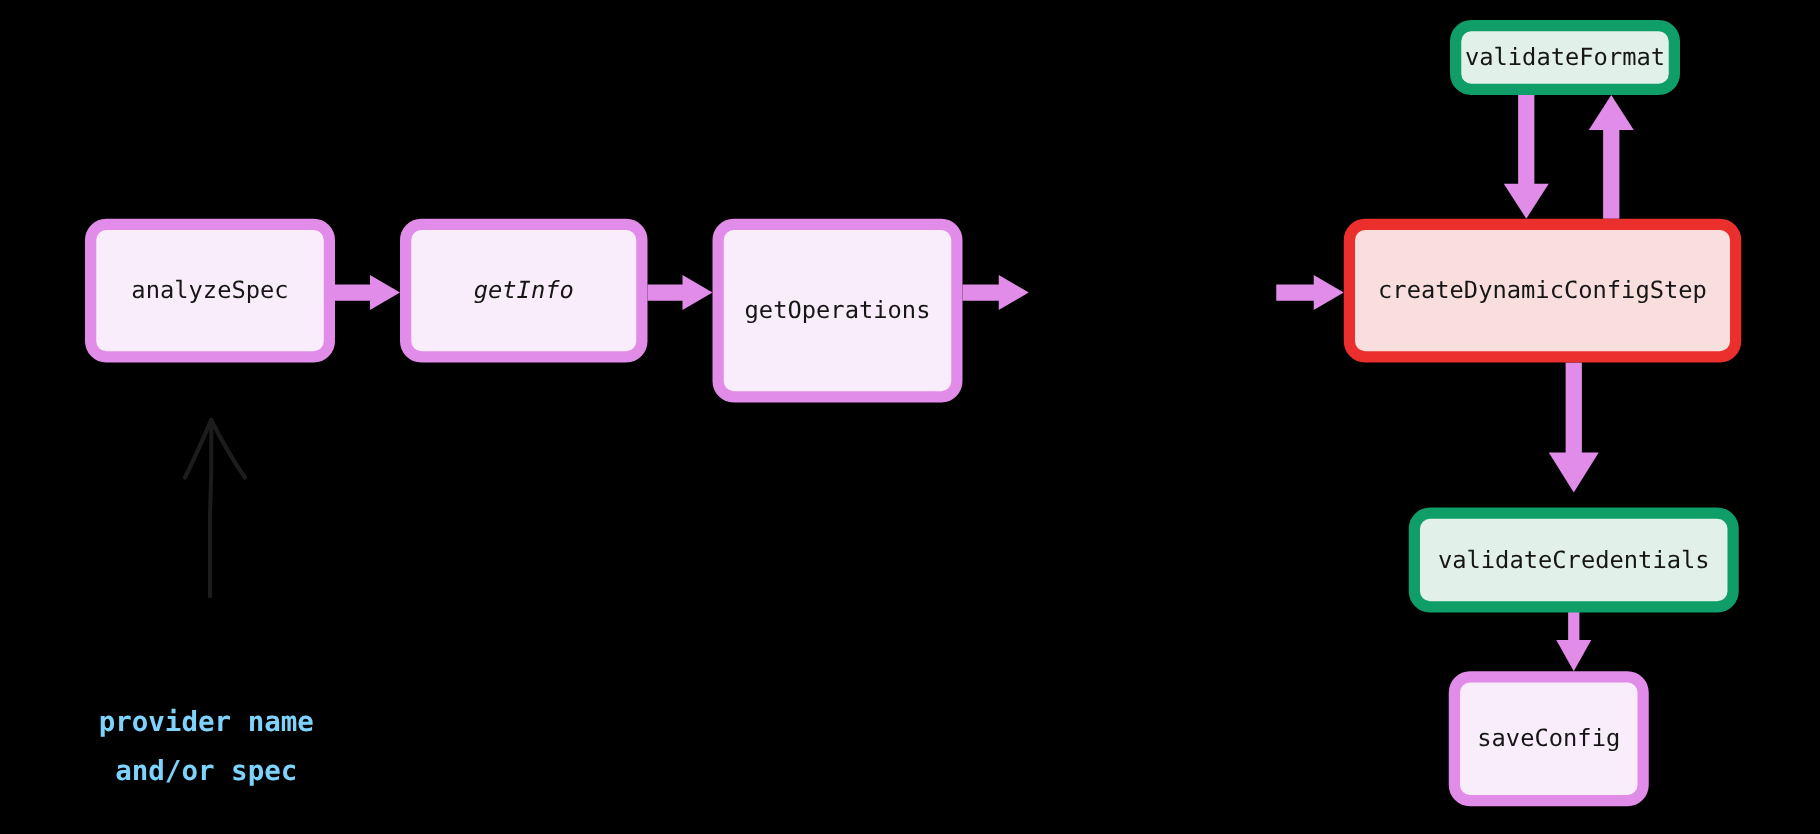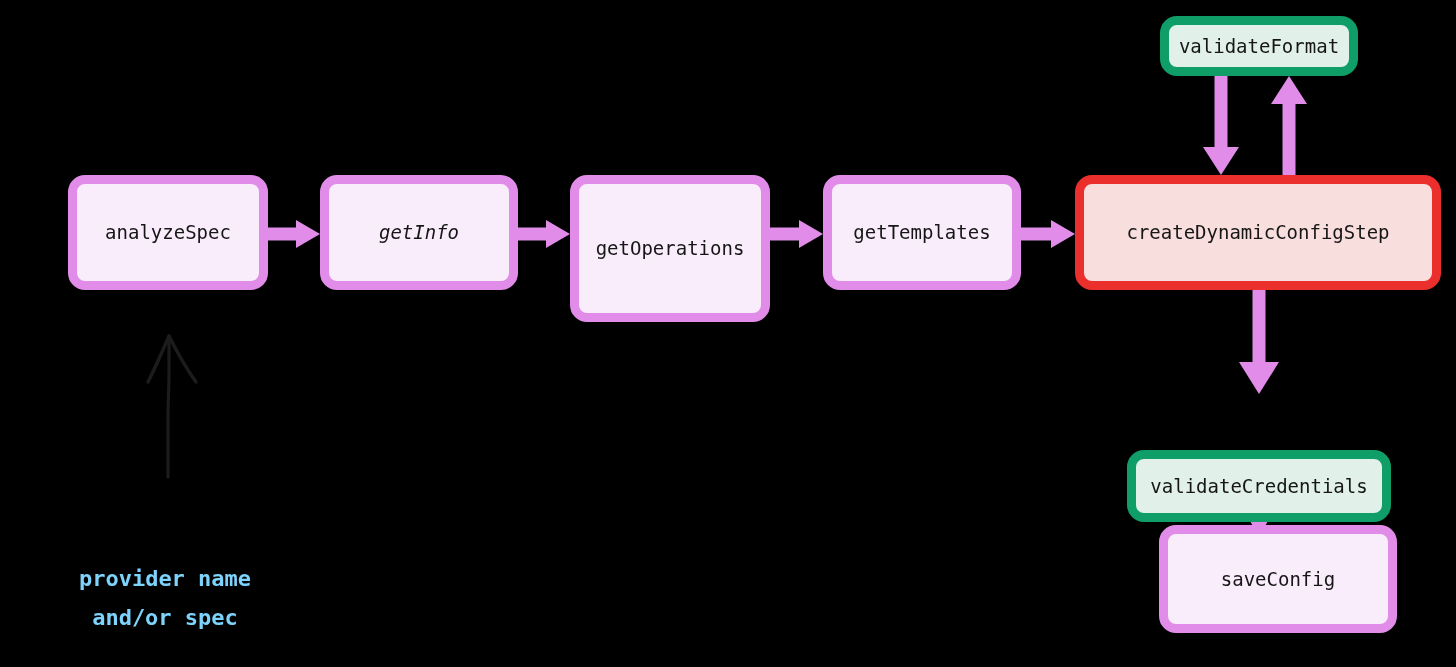--- a/index.html
+++ b/index.html
@@ -133,36 +133,33 @@
   </div>
 
   <div class="node purple" style="left:320px; top:175px; width:198px; height:115px;font-style:italic;">
     <span class="node-label">getInfo</span>
   </div>
 
   <div class="node purple" style="left:570px; top:175px; width:200px; height:147px;">
     <span class="node-label">getOperations</span>
   </div>
 
-  <div class="node purple" style="left:823px; top:175px; width:198px; height:115px;">
-    <span class="node-label">getTemplates</span>
-  </div>
 
-  <div class="node red" style="left:1075px; top:175px; width:366px; height:115px;">
+  <div class="node red" style="left:1075px; top:175px; width:318px; height:115px;">
     <span class="node-label">createDynamicConfigStep</span>
   </div>
 
-  <div class="node green" style="left:1160px; top:16px; width:198px; height:60px;">
+  <div class="node green" style="left:1160px; top:16px; width:184px; height:60px;">
     <span class="node-label">validateFormat</span>
   </div>
 
-  <div class="node green" style="left:1127px; top:406px; width:264px; height:72px;margin-top:44px;">
+  <div class="node green" style="left:1127px; top:406px; width:264px; height:84px;">
     <span class="node-label">validateCredentials</span>
   </div>
 
-  <div class="node purple" style="left:1159px; top:525px; width:238px; height:108px;">
+  <div class="node purple" style="left:1159px; top:537px; width:160px; height:108px;">
     <span class="node-label">saveConfig</span>
   </div>
 
   <div class="caption" style="left:20px; top:560px; width:290px;">provider name
 and/or spec</div>
 
 </div>
 
 </body></html>

